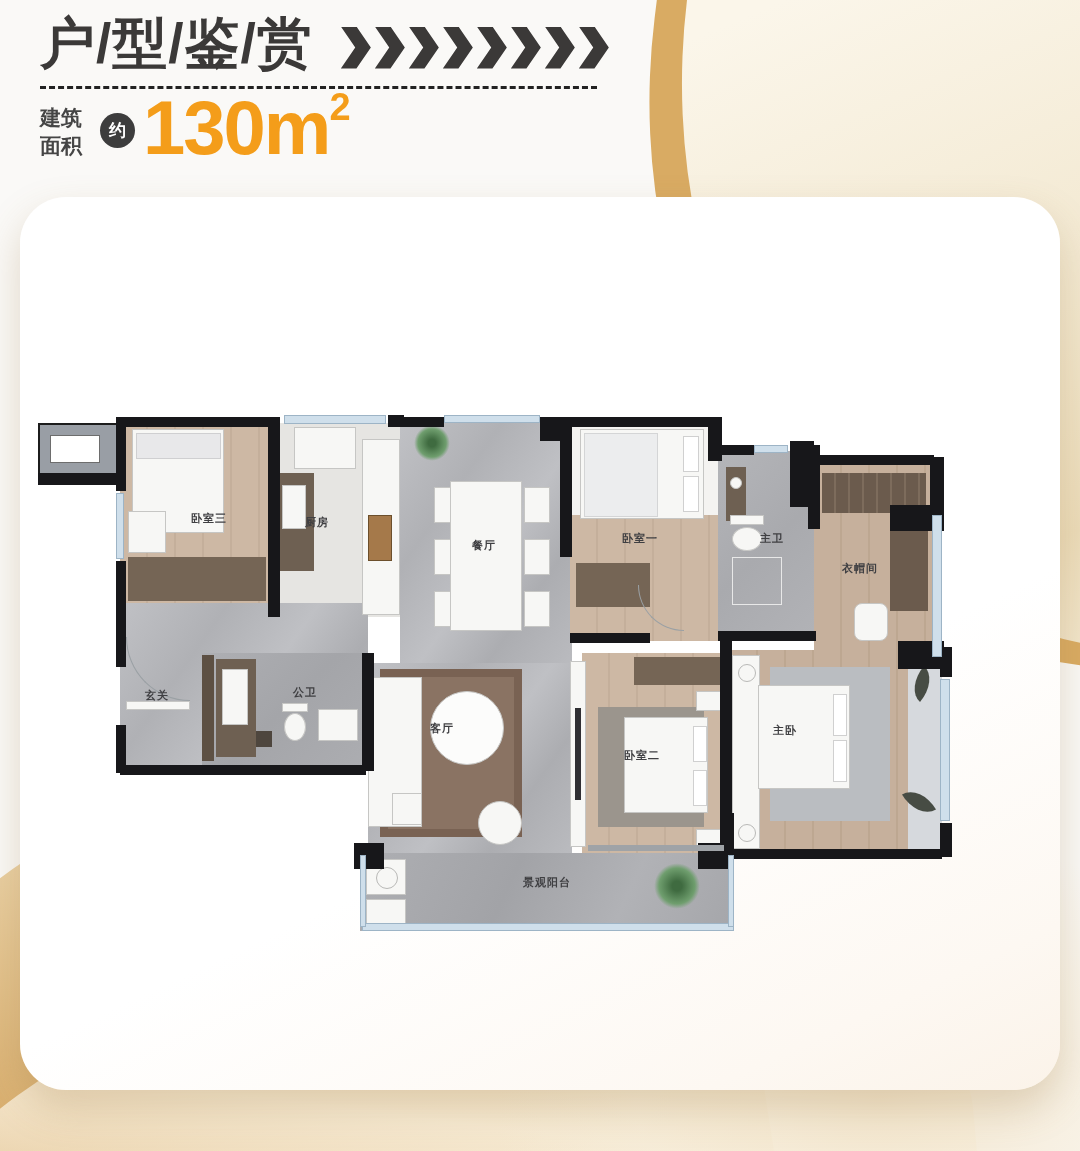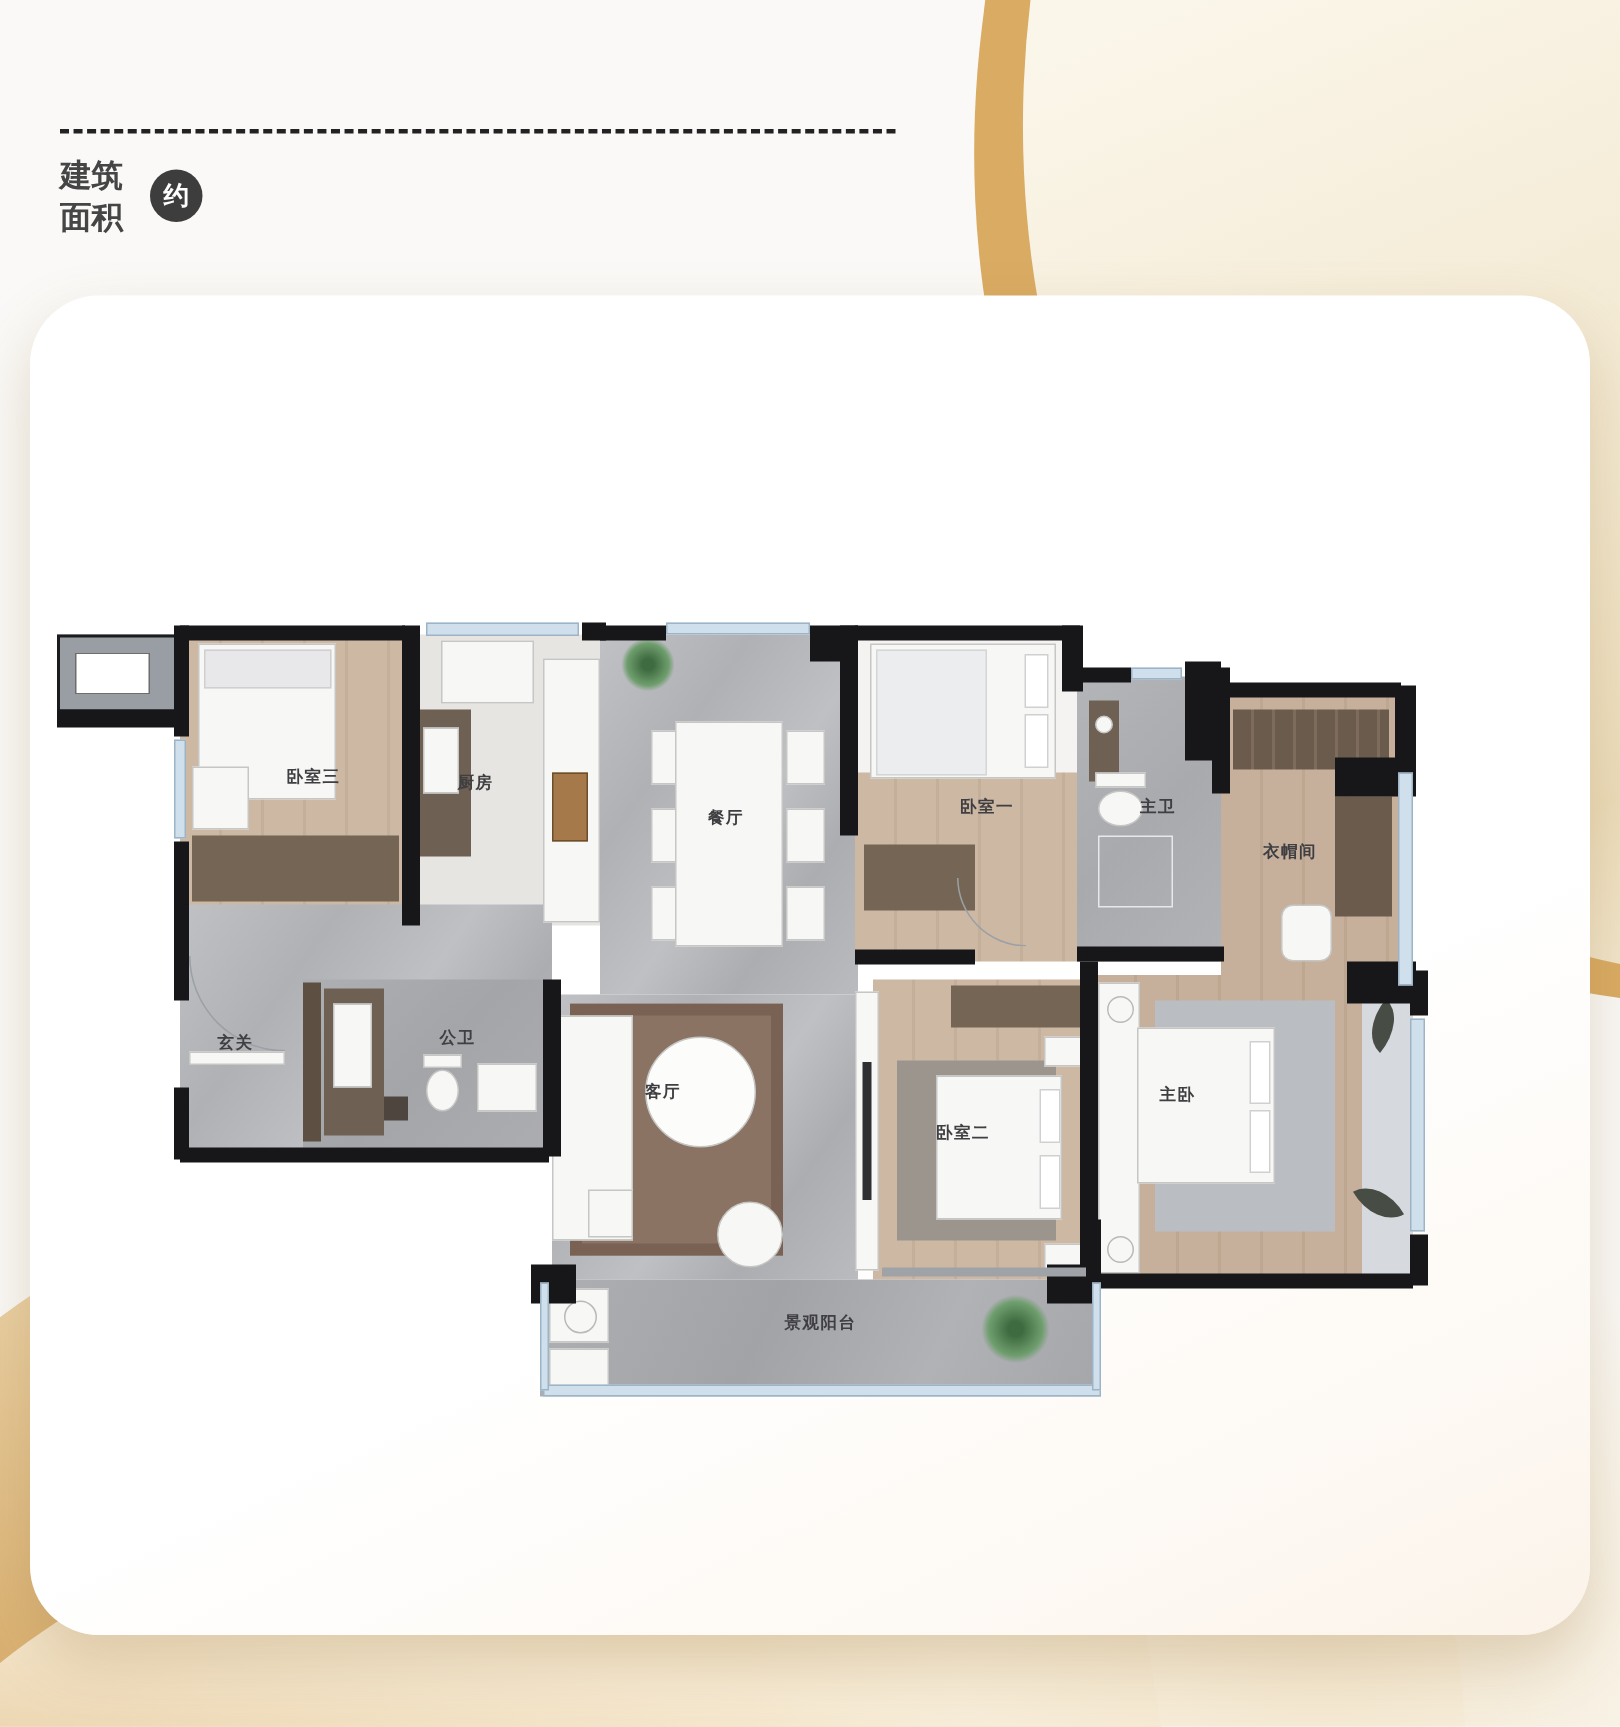--- a/index.html
+++ b/index.html
@@ -62,27 +62,41 @@
 <body>
 
 <div id="stage">
 
   <div class="silk silk-tr-gold"></div>
   <div class="silk silk-tr-cream"></div>
   <div class="silk silk-bl-gold"></div>
   <div class="silk silk-bl-hi"></div>
   <div class="silk silk-br"></div>
 
+  <div class="title-row">
+    <div class="page-title">户/型/鉴/赏</div>
+    <div class="chevrons">
+      <div class="chev"></div>
+      <div class="chev"></div>
+      <div class="chev"></div>
+      <div class="chev"></div>
+      <div class="chev"></div>
+      <div class="chev"></div>
+      <div class="chev"></div>
+      <div class="chev"></div>
+    </div>
+  </div>
   <div class="dashed-rule"></div>
 
   <div class="area-label">
     <div>建筑</div>
     <div>面积</div>
   </div>
   <div class="approx-circle">约</div>
+  <div class="big-area"><span>130</span><span>m</span><span class="sup">2</span></div>
 
   <div class="card">
     <div class="plan" id="plan">
 
       <div class="floor wood" style="left:88px;top:8px;width:150px;height:182px"></div>
       <div class="floor lightfloor" style="left:240px;top:8px;width:130px;height:194px"></div>
       <div class="floor marble" style="left:368px;top:8px;width:172px;height:240px"></div>
       <div class="floor whitezone" style="left:538px;top:8px;width:150px;height:100px"></div>
       <div class="floor wood" style="left:538px;top:100px;width:150px;height:126px"></div>
       <div class="floor tile" style="left:686px;top:36px;width:100px;height:190px"></div>
@@ -178,21 +192,21 @@
 
       <div class="fx wht" style="left:334px;top:444px;width:40px;height:36px">
         <div style="position:absolute;left:9px;top:7px;width:20px;height:20px;border:1px solid #b9b9b7;border-radius:50%"></div>
       </div>
       <div class="fx wht" style="left:334px;top:484px;width:40px;height:30px"></div>
       <div class="fx plantblob" style="left:622px;top:448px;width:46px;height:46px"></div>
 
       <div class="rlabel" style="left:177px;top:103px">卧室三</div>
       <div class="rlabel" style="left:285px;top:107px">厨房</div>
       <div class="rlabel" style="left:452px;top:130px">餐厅</div>
-      <div class="rlabel" style="left:626px;top:123px">卧室一</div>
+      <div class="rlabel" style="left:608px;top:123px">卧室一</div>
       <div class="rlabel" style="left:740px;top:123px">主卫</div>
       <div class="rlabel" style="left:828px;top:153px">衣帽间</div>
       <div class="rlabel" style="left:125px;top:280px">玄关</div>
       <div class="rlabel" style="left:273px;top:277px">公卫</div>
       <div class="fx wht round" style="left:398px;top:276px;width:74px;height:74px;background:#fcfcfb"></div>
       <div class="rlabel" style="left:410px;top:313px">客厅</div>
       <div class="rlabel" style="left:610px;top:340px">卧室二</div>
       <div class="rlabel" style="left:753px;top:315px">主卧</div>
       <div class="rlabel" style="left:515px;top:467px">景观阳台</div>
     <div class="w k" style="left: 6px; top: 58px; width: 82px; height: 12px;"></div>

